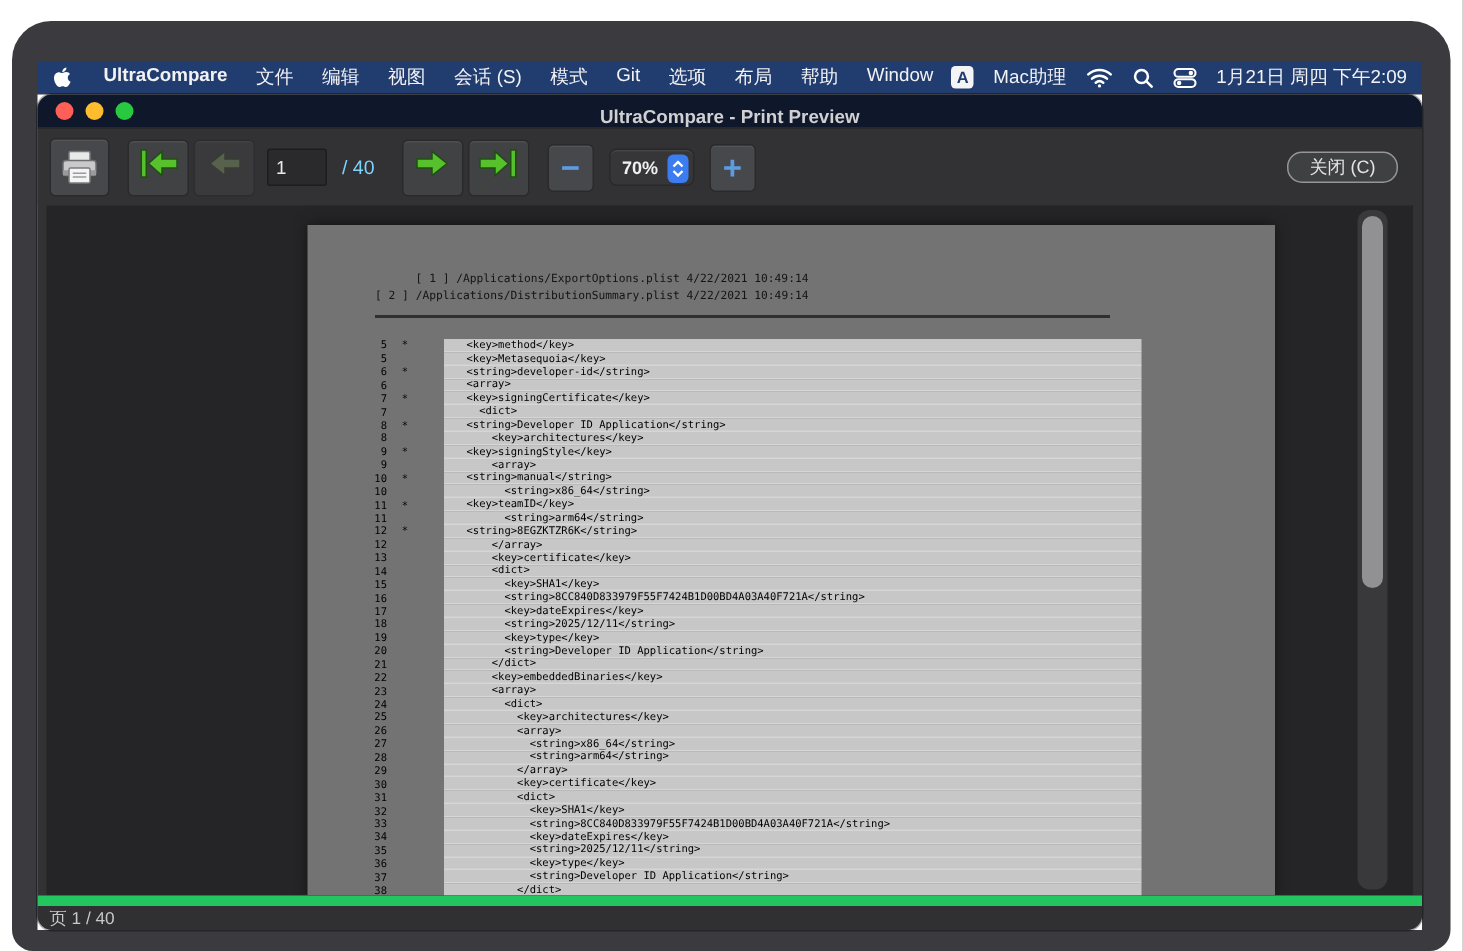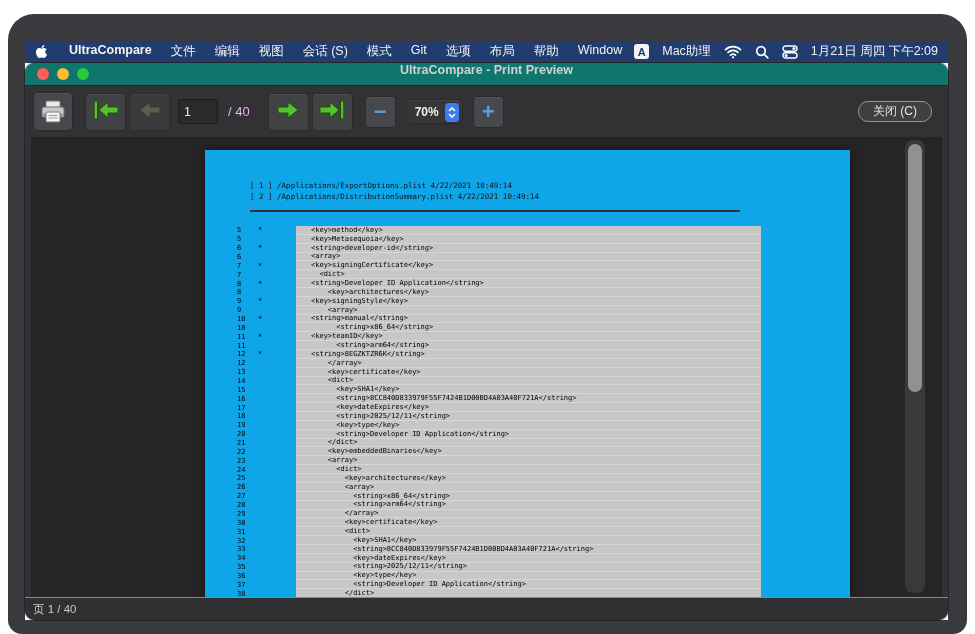--- a/index.html
+++ b/index.html
@@ -18,71 +18,71 @@
   .menu-right { margin-left:auto; display:flex; align-items:center; gap:13px; }
   .ime-badge { width:15px; height:15px; background:#f4f4f6; color:#213c6f; border-radius:3px;
     font-size:11px; font-weight:bold; display:flex; align-items:center; justify-content:center; }
   .status-icon { display:inline-flex; align-items:center; }
   .menu-clock { white-space:nowrap; }
 
   
   .window-backdrop { position:absolute; left:25px; top:63px; width:923px; height:557px; background:#ffffff; }
   .window { position:absolute; left:25px; top:63px; width:923px; height:557px;
     background:#323234; border-radius:10px; overflow:hidden; box-shadow:0 0 0 1px rgba(0,0,0,.35); }
-  .titlebar { position:absolute; left:0; top:0; width:100%; height:22px; background:#0f766e;
-    display:flex; align-items:flex-start; }
+  .titlebar { position:absolute; left:0; top:0; width:100%; height:22px; background:#0f172a;
+    display:flex; align-items:flex-end; }
   .traffic { position:absolute; left:12px; top:5px; display:flex; gap:8px; }
   .light { width:12px; height:12px; border-radius:50%; }
   .light.red { background:#ff5f57; } .light.yellow { background:#febc2e; } .light.green { background:#28c840; }
   .window-title { width:100%; text-align:center; color:#d0d0d2; font-size:12.5px; font-weight:bold; }
 
   
   .toolbar { position:absolute; left:0; top:22px; width:100%; height:52px; background:#323234;
     border-top:1px solid #28282a; display:flex; align-items:center; padding:0 8px; }
   .tb-btn { background:#46484b; border:1px solid #2a2a2c; border-radius:4px;
     box-shadow:inset 0 1px 0 rgba(255,255,255,.07); display:flex; align-items:center; justify-content:center; cursor:pointer; }
   .btn-print { width:40px; height:39px; }
   .btn-nav { width:41px; height:38px; background:#404244; }
   .btn-zoom { width:31px; height:32px; color:#5c9de2; font-size:22px; font-weight:bold; line-height:1; }
   .flipx { transform:scaleX(-1); }
   .dim { opacity:.55; filter:saturate(.55); }
   .page-input { width:40px; height:25px; margin-left:8px; background:#2a2a2c; border:1px solid #1d1d1f;
     color:#e8e8e8; font-size:12.5px; padding:0 5px; border-radius:2px; }
-  .page-total { color:#f0abfc; font-size:13px; margin-left:10px; margin-right:4px;text-align:center; }
+  .page-total { color:#7dd3fc; font-size:13px; margin-left:10px; margin-right:4px;text-align:center; }
   .zoom-select { position:relative; width:57px; height:25px; background:#363638; border:1px solid #29292b;
     border-radius:5px; box-shadow:inset 0 1px 0 rgba(255,255,255,.08); display:flex; align-items:center; cursor:pointer;font-weight:bold; }
   .zoom-select .zval { color:#f0f0f0; font-size:12px; padding-left:8px; }
   .zoom-stepper { position:absolute; right:3px; top:3px; width:14px; height:19px; background:#3b7df0;
     border-radius:4px; display:flex; flex-direction:column; align-items:center; justify-content:center; gap:1px; }
   .btn-close { margin-left:auto; margin-right:8px; width:74px; height:21px; border-radius:10px;
     border:1px solid #969698; background:#3e4042; color:#e5e5e5; font-size:12px;
     display:flex; align-items:center; justify-content:center; cursor:pointer; }
   .m12{margin-left:12px;} .m3{margin-left:3px;} .m14{margin-left:14px;} .m10{margin-left:10px;}
 
   
   .preview { position:absolute; left:6px; top:74px; width:911px; height:460px; background:#252527; overflow:hidden; }
-  .page { position:absolute; left:174px; top:13px; width:645px; height:447px; background:#0ea5e9;
-    box-shadow:0 0 9px rgba(0,0,0,.55); }
+  .page { position:absolute; left:174px; top:13px; width:645px; height:447px; background:#737373;
+    box-shadow:0 0 9px rgba(0,0,0,.55);text-align:right; }
   .doc-header { position:absolute; left:45px; top:31px; }
   .doc-header-line { font-family:"DejaVu Sans Mono", monospace; font-size:7.5px; line-height:10.5px;
     color:#141414; white-space:pre; }
   .doc-rule { position:absolute; left:45px; top:60px; width:490px; border-top:2px solid #303030; }
   .code { position:absolute; left:32px; top:76px; }
   .code-row { display:flex; height:8.86px; align-items:center; }
   .code-num { width:21px; flex:0 0 21px; font-family:"DejaVu Sans Mono", monospace; font-size:7px; color:#000; }
   .code-star { width:14px; flex:0 0 14px; font-family:"DejaVu Sans Mono", monospace; font-size:7px; color:#000; }
   .code-txt { flex:0 0 465px; width:465px; height:100%; background:#c7c7c7;
     border-bottom:1px solid rgba(255,255,255,.28); font-family:"DejaVu Sans Mono", monospace;
     font-size:7px; color:#000; white-space:pre; padding-left:15px; line-height:8.2px; display:flex; align-items:center;margin-left:24px; }
   .vscroll-track { position:absolute; left:874px; top:3px; width:20px; height:453px; background:#39393b; border-radius:8px; }
   .vscroll-thumb { position:absolute; left:3px; top:4px; width:14px; height:248px; background:#919193; border-radius:7px; cursor:grab; }
 
   
   .statusbar { position:absolute; left:0; top:534px; width:100%; height:23px; background:#303032;
-    border-top:1px solid #22c55e; display:flex; align-items:center; padding-left:8px;
+    border-top:7px solid #22c55e; display:flex; align-items:center; padding-left:8px;
     color:#c8c8ca; font-size:11.5px; }
 </style>
 </head>
 <body>
 
 <div class="screen">
   <div class="screen-panel"></div>
 
   <div class="menubar">
     <div class="menu-left">

